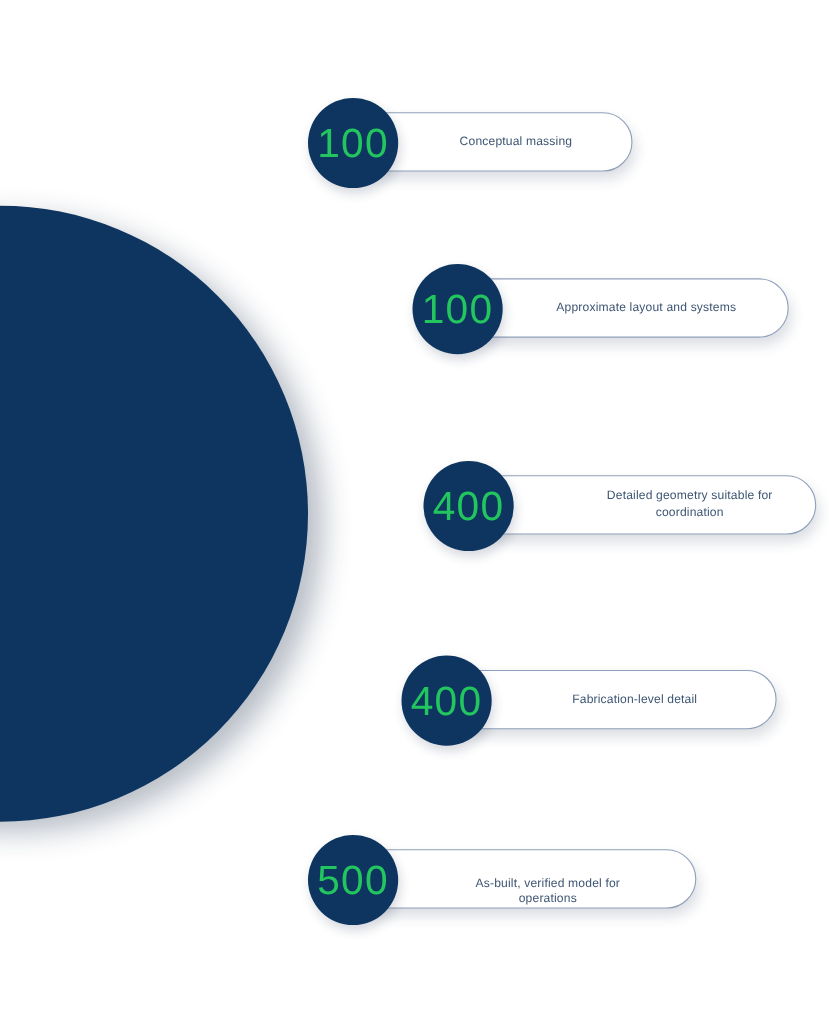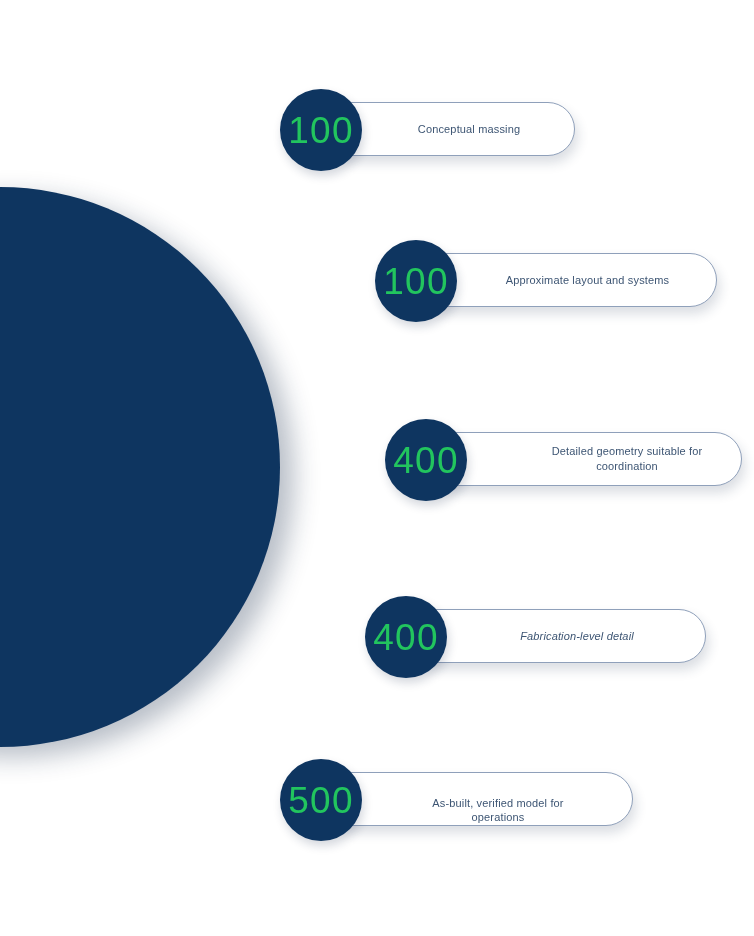--- a/index.html
+++ b/index.html
@@ -128,21 +128,21 @@
         <div class="pill" style="width: 312px; justify-content: flex-end;">
           <div class="pill-label" style="width: 200px;">Detailed geometry suitable for
 coordination</div>
         </div>
         <div class="badge">
           <span class="badge-number">400</span>
         </div>
       </div>
       <div class="row" style="left: 365px; top: 596px;">
         <div class="pill" style="width: 296px;">
-          <div class="pill-label" style="width: 200px; font-style: italic;">Fabrication-level detail</div>
+          <div class="pill-label" style="width: 200px;">Fabrication-level detail</div>
         </div>
         <div class="badge">
           <span class="badge-number">400</span>
         </div>
       </div>
       <div class="row" style="left: 280px; top: 759px;">
         <div class="pill" style="width: 308px; align-items: flex-end;">
           <div class="pill-label" style="width: 190px;">As-built, verified model for
 operations</div>
         </div>

